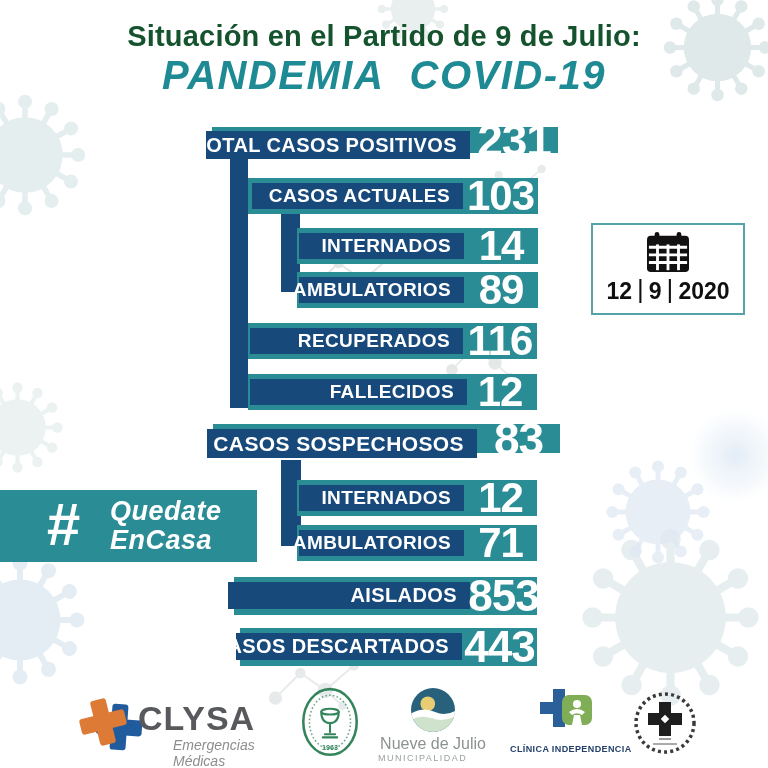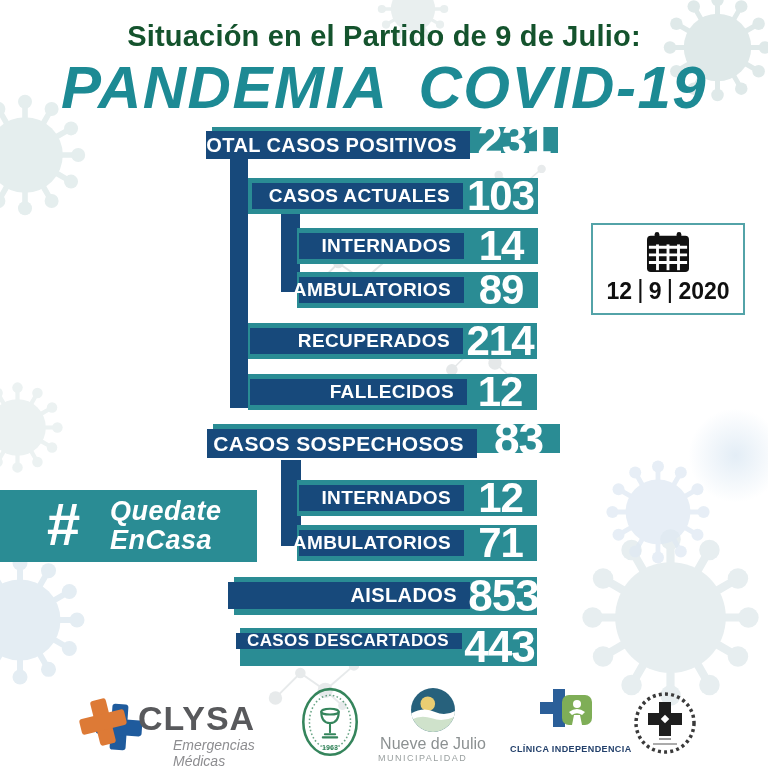--- a/index.html
+++ b/index.html
@@ -13,21 +13,21 @@
     overflow:hidden;font-family:"Liberation Sans",sans-serif;
   }
   
   .deco{position:absolute;z-index:0;pointer-events:none;}
   .blob{position:absolute;z-index:0;border-radius:50%;
     background:radial-gradient(circle,#e3edf6 0%,rgba(227,237,246,0) 70%);}
   
   .title{position:absolute;left:0;right:0;top:20px;text-align:center;
     font-size:29px;font-weight:700;color:#14532d;letter-spacing:.2px;z-index:2;}
   .subtitle{position:absolute;left:0;right:0;top:53px;text-align:center;
-    font-size:60px;font-weight:800;font-style:italic;color:var(--subtitle);
+    font-size:40px;font-weight:800;font-style:italic;color:var(--subtitle);
     letter-spacing:1.5px;word-spacing:14px;z-index:2;}
   
   .connector{position:absolute;background:var(--navy);z-index:1;}
   .row{position:absolute;background:var(--teal);z-index:2;}
   .lbl{position:absolute;background:var(--navy);color:#fff;font-weight:700;
     display:flex;align-items:center;justify-content:flex-end;
     padding-right:13px;box-sizing:border-box;letter-spacing:.4px;white-space:nowrap;}
   .num{position:absolute;top:0;bottom:0;display:flex;align-items:center;
     justify-content:center;color:#fff;font-weight:800;letter-spacing:-1px;}
   
@@ -167,21 +167,21 @@
   <div class="row" style="left:297px;top:228px;width:241px;height:36px">
     <div class="lbl" style="left:2px;top:5px;width:165px;height:26px;font-size:19px">INTERNADOS</div>
     <div class="num" style="left:167px;right:0;font-size:42px">14</div>
   </div>
   <div class="row" style="left:297px;top:272px;width:241px;height:36px">
     <div class="lbl" style="left:2px;top:5px;width:165px;height:26px;font-size:19px">AMBULATORIOS</div>
     <div class="num" style="left:167px;right:0;font-size:42px">89</div>
   </div>
   <div class="row" style="left:248px;top:323px;width:289px;height:36px">
     <div class="lbl" style="left:2px;top:5px;width:213px;height:26px;font-size:19px">RECUPERADOS</div>
-    <div class="num" style="left:215px;right:0;font-size:42px">214</div>
+    <div class="num" style="left:215px;right:0;font-size:42px">116</div>
   </div>
   <div class="row" style="left:248px;top:374px;width:289px;height:36px">
     <div class="lbl" style="left:2px;top:5px;width:217px;height:26px;font-size:19px">FALLECIDOS</div>
     <div class="num" style="left:215px;right:0;font-size:42px">12</div>
   </div>
   <div class="row" style="left:213px;top:424px;width:347px;height:29px">
     <div class="lbl" style="left:-6px;top:5px;width:270px;height:29px;font-size:21px">CASOS SOSPECHOSOS</div>
     <div class="num" style="left:264px;right:0;font-size:46px">83</div>
   </div>
   <div class="row" style="left:297px;top:480px;width:240px;height:36px">
@@ -190,21 +190,21 @@
   </div>
   <div class="row" style="left:297px;top:525px;width:240px;height:36px">
     <div class="lbl" style="left:2px;top:5px;width:165px;height:26px;font-size:19px">AMBULATORIOS</div>
     <div class="num" style="left:167px;right:0;font-size:42px">71</div>
   </div>
   <div class="row" style="left:234px;top:577px;width:303px;height:38px">
     <div class="lbl" style="left:-6px;top:5px;width:242px;height:27px;font-size:20px">AISLADOS</div>
     <div class="num" style="left:236px;right:0;font-size:44px">853</div>
   </div>
   <div class="row" style="left:240px;top:628px;width:297px;height:38px">
-    <div class="lbl" style="left:-4px;top:5px;width:226px;height:16px;font-size:17px">CASOS DESCARTADOS</div>
+    <div class="lbl" style="left:-4px;top:5px;width:226px;height:27px;font-size:20px">CASOS DESCARTADOS</div>
     <div class="num" style="left:222px;right:0;font-size:44px">443</div>
   </div>
 
   <div class="cal-card">
     <svg class="cal-icon" width="46" height="42" viewBox="0 0 48 44">
       <rect x="10" y="0" width="5" height="9" rx="2.5" fill="#111"></rect>
       <rect x="33" y="0" width="5" height="9" rx="2.5" fill="#111"></rect>
       <rect x="2" y="4" width="44" height="38" rx="4" fill="#111"></rect>
       <g stroke="#fff" stroke-width="3">
         <line x1="4" y1="16" x2="44" y2="16"></line>

